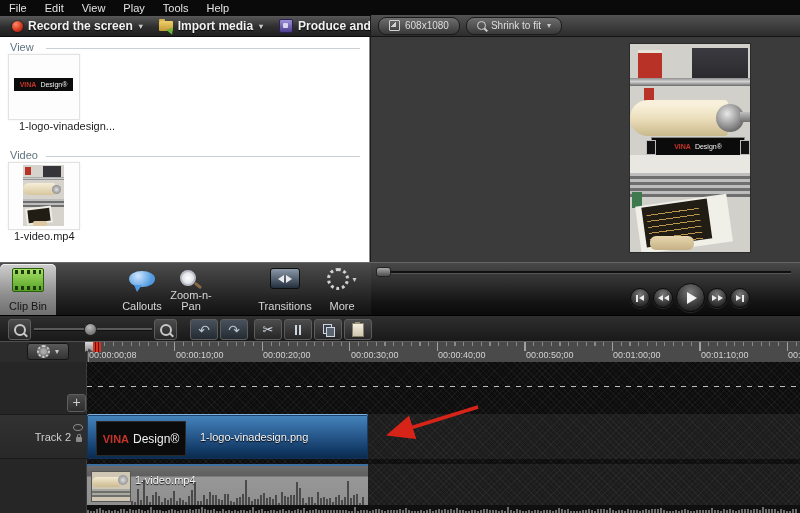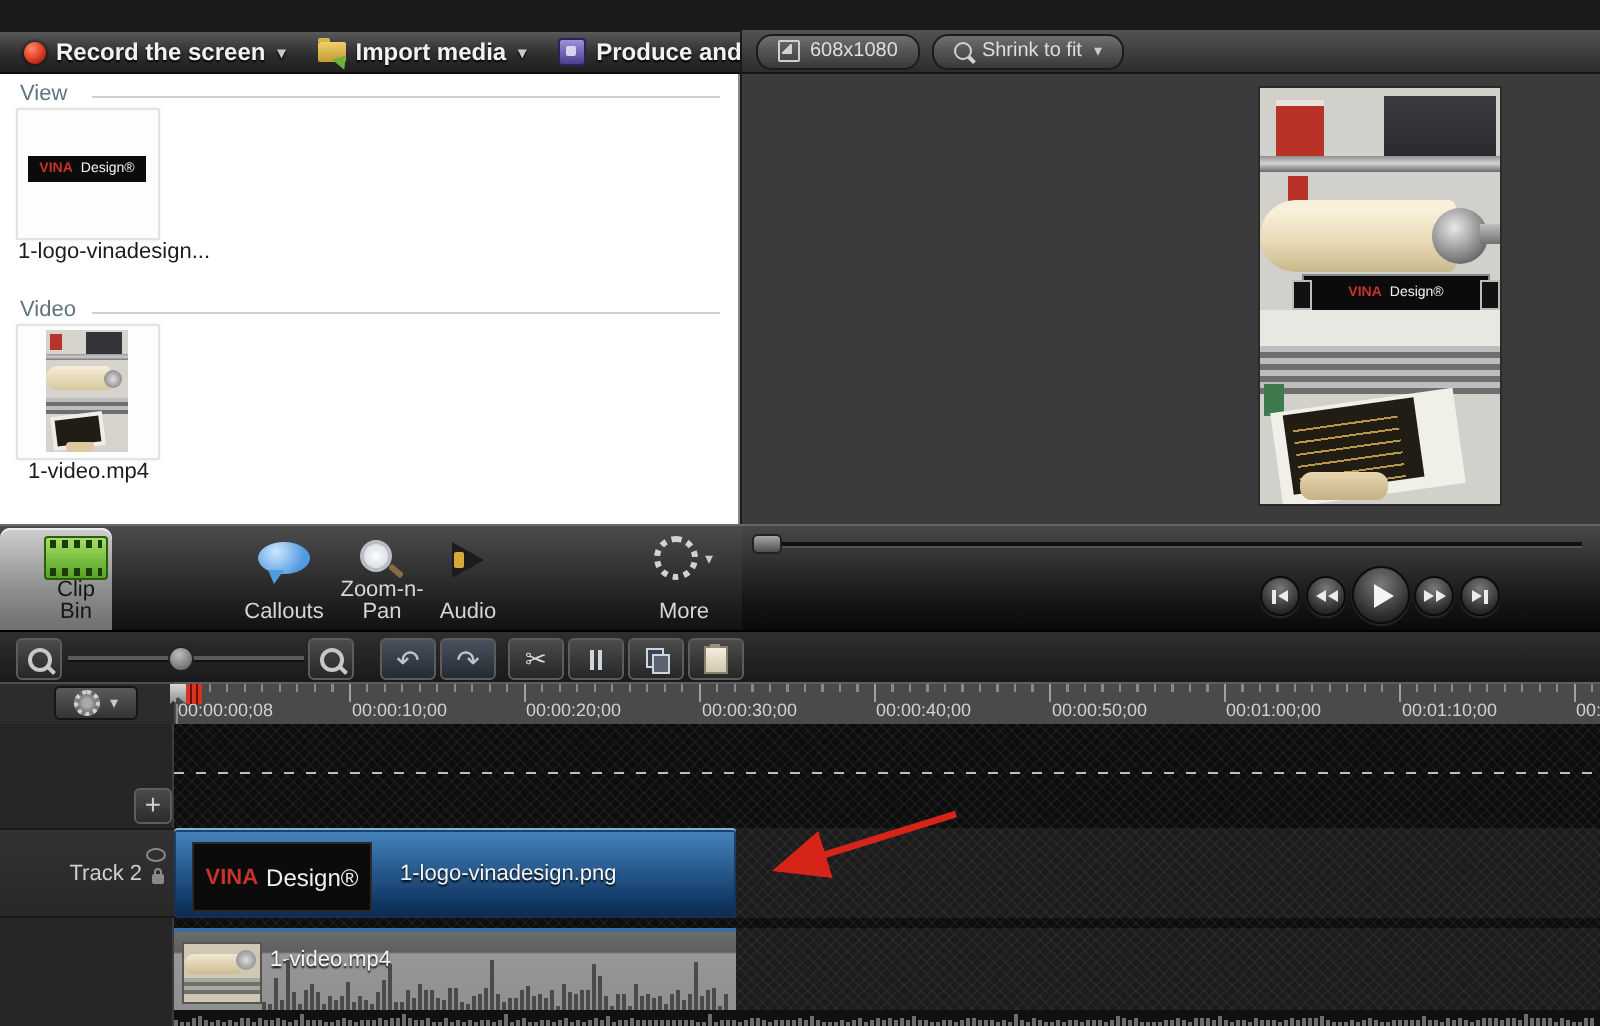--- a/index.html
+++ b/index.html
@@ -133,20 +133,28 @@
   [data-waveform] i{flex:0 0 2px;background:#4a4a4a;}
   #bottom-strip{left:87px;top:505px;width:713px;height:8px;background:#101010;overflow:hidden;}
   #bottom-strip i{background:#6e6e6e;}
   #arrow-svg{left:375px;top:398px;}
 </style>
 </head>
 <body>
 
 <div id="app">
 
+  <div class="abs" id="menubar">
+    <span>File</span>
+    <span>Edit</span>
+    <span>View</span>
+    <span>Play</span>
+    <span>Tools</span>
+    <span>Help</span>
+  </div>
 
   <div class="abs" id="toolbar-left">
     <div class="tbtn">
       <span class="rec-dot"></span>
       <span>Record the screen</span>
       <span class="chev">▾</span>
     </div>
     <div class="tbtn">
       <span class="folder-ico"></span>
       <span>Import media</span>
@@ -174,21 +182,21 @@
 
   <div class="abs" id="clipbin">
     <div class="abs group-label" style="left:10px;top:4px;">View</div>
     <div class="abs group-rule" style="left:46px;top:11px;width:314px;"></div>
     <div class="abs thumb-box" style="left:8px;top:17px;width:70px;height:64px;">
       <div class="abs vina-logo" style="left:5px;top:23px;width:59px;height:13px;">
         <span class="vr" style="font-size:7px;">VINA</span>
         <span class="vw" style="font-size:7px;">Design®</span>
       </div>
     </div>
-    <div class="abs caption" style="left:9px;top:83px;">1-logo-vinadesign...</div>
+    <div class="abs caption" style="left:19px;top:83px;">1-logo-vinadesign...</div>
 
     <div class="abs group-label" style="left:10px;top:112px;">Video</div>
     <div class="abs group-rule" style="left:46px;top:119px;width:314px;"></div>
     <div class="abs thumb-box" style="left:8px;top:125px;width:70px;height:66px;">
       <div class="abs vidart" style="left:14px;top:2px;width:41px;height:61px;">
         <div class="va" style="left:2px;top:2px;width:6px;height:8px;background:#b83228;"></div>
         <div class="va" style="left:20px;top:1px;width:18px;height:11px;background:#34343a;"></div>
         <div class="va" style="left:0;top:12px;width:100%;height:3px;background:linear-gradient(#999,#ccc,#777);"></div>
         <div class="va" style="left:0;top:18px;width:32px;height:12px;border-radius:6px 2px 2px 6px;background:linear-gradient(#f6eed8,#d7c79e);"></div>
         <div class="va" style="left:29px;top:20px;width:9px;height:9px;border-radius:50%;background:radial-gradient(#e0e0e0,#707070);"></div>
@@ -220,35 +228,38 @@
       <div class="va" style="left:2px;top:148px;width:10px;height:16px;background:#3f7a4e;"></div>
       <div class="va" style="left:8px;top:156px;width:92px;height:48px;background:#f0efe8;transform:rotate(-8deg);">
         <div class="va" style="left:6px;top:2px;width:66px;height:40px;background:#211d15;
              background-image:repeating-linear-gradient(0deg,transparent 0 5px,#b9964a 5px 6px);background-size:80% 100%;background-repeat:no-repeat;background-position:4px 4px;"></div>
       </div>
       <div class="va" style="left:20px;top:192px;width:44px;height:14px;border-radius:6px;background:linear-gradient(#e6d5ae,#c5b186);"></div>
     </div>
   </div>
 
   <div class="abs" id="tabbar">
-    <div class="tab active" style="left:0;width:56px;padding-left:20px;">
+    <div class="tab active" style="left:0;width:56px;">
       <span class="film-ico"></span>
       <span class="lbl">Clip Bin</span>
     </div>
     <div class="tab" style="left:168px;width:46px;">
       <span class="zoom-ico" style="margin-top:2px;margin-right:6px;"></span>
       <span class="lbl">Zoom-n-Pan</span>
     </div>
     <div class="tab" style="left:116px;width:52px;">
       <span class="bubble-ico" style="margin-top:3px;"></span>
       <span class="lbl">Callouts</span>
     </div>
-    <div class="tab" style="left:214px;width:40px;">
-      <span class="spk-ico" style="margin-top:3px;"></span>
-      <span class="lbl">Audio</span>
+    <div class="tab" style="left:254px;width:62px;">
+      <span class="trans-ico">
+          <b class="l"></b>
+          <b class="r"></b>
+        </span>
+      <span class="lbl">Transitions</span>
     </div>
 
     <div class="tab" style="left:318px;width:48px;">
       <span style="display:flex;align-items:center;gap:2px;">
           <span class="more-ico"></span>
           <span class="chev">▾</span>
         </span>
       <span class="lbl">More</span>
     </div>
   </div>

